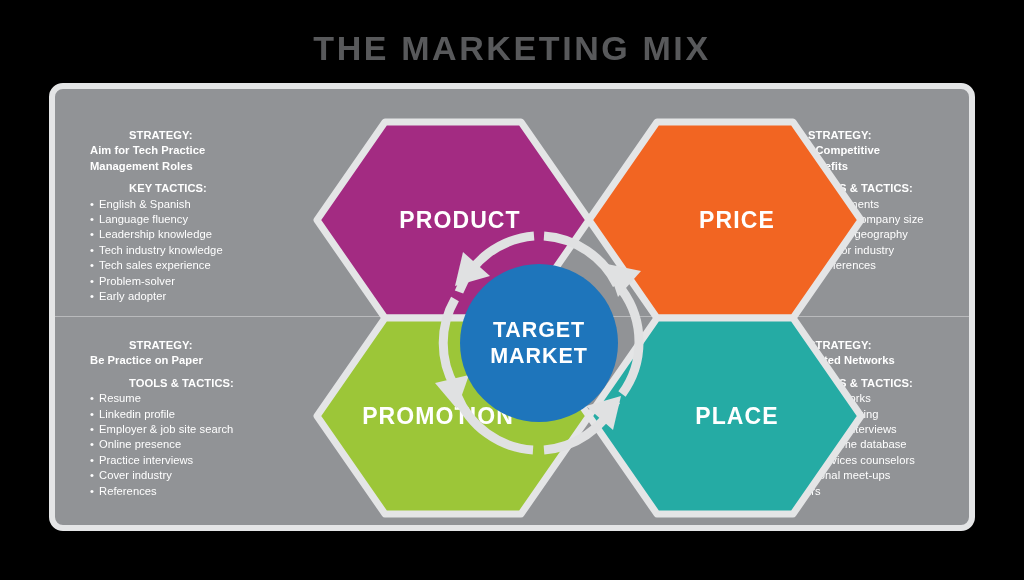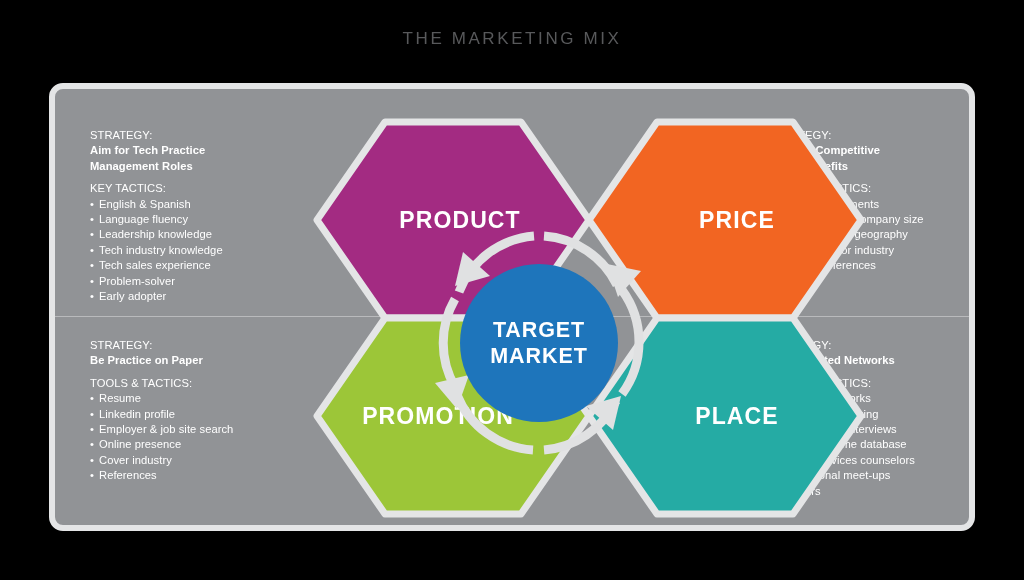--- a/index.html
+++ b/index.html
@@ -14,22 +14,22 @@
     overflow: hidden;
     position: relative;
   }
 
   #page-title {
     position: absolute;
     left: 0;
     top: 29px;
     width: 1024px;
     text-align: center;
-    font-size: 17px;
-    font-weight: normal;
+    font-size: 34px;
+    font-weight: bold;
     letter-spacing: 2.6px;
     color: #58595B;
     text-transform: uppercase;
     white-space: nowrap;
   }
 
   #panel {
     position: absolute;
     left: 49px;
     top: 83px;
@@ -57,21 +57,21 @@
     line-height: 15.4px;
     font-weight: bold;
     letter-spacing: 0.05px;
     white-space: nowrap;
   }
   .tb-tl { left: 35px;  top: 39px; }
   .tb-tr { left: 714px; top: 39px; }
   .tb-bl { left: 35px;  top: 249px; }
   .tb-br { left: 714px; top: 249px; }
 
-  .tb-heading { font-weight: normal; }
+  .tb-heading { font-weight: bold; margin-left: 39px; }
   .tb-line    { font-weight: bold; }
   .tb-gap     { height: 7px; }
   .tb-bullet  { font-weight: normal; }
   .tb-bullet::before {
     content: "\2022";
     display: inline-block;
     width: 9px;
   }
 
   #diagram {
@@ -139,20 +139,21 @@
 
   <div class="text-block tb-bl">
     <div class="tb-heading">STRATEGY:</div>
     <div class="tb-line">Be Practice on Paper</div>
     <div class="tb-gap"></div>
     <div class="tb-heading">TOOLS &amp; TACTICS:</div>
     <div class="tb-bullet">Resume</div>
     <div class="tb-bullet">Linkedin profile</div>
     <div class="tb-bullet">Employer &amp; job site search</div>
     <div class="tb-bullet">Online presence</div>
+    <div class="tb-bullet">Practice interviews</div>
     <div class="tb-bullet">Cover industry</div>
     <div class="tb-bullet">References</div>
   </div>
 
   <div class="text-block tb-br">
     <div class="tb-heading">STRATEGY:</div>
     <div class="tb-line">Work Trusted Networks</div>
     <div class="tb-gap"></div>
     <div class="tb-heading">TOOLS &amp; TACTICS:</div>
     <div class="tb-bullet">Personal networks</div>

